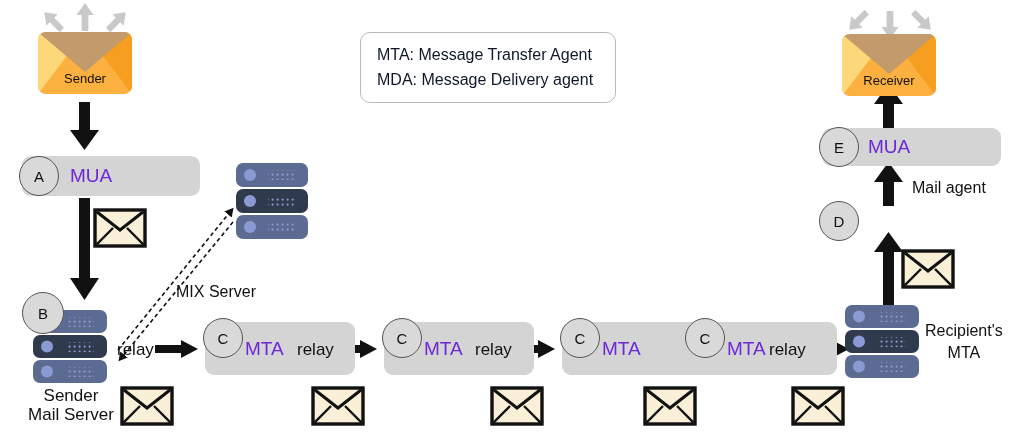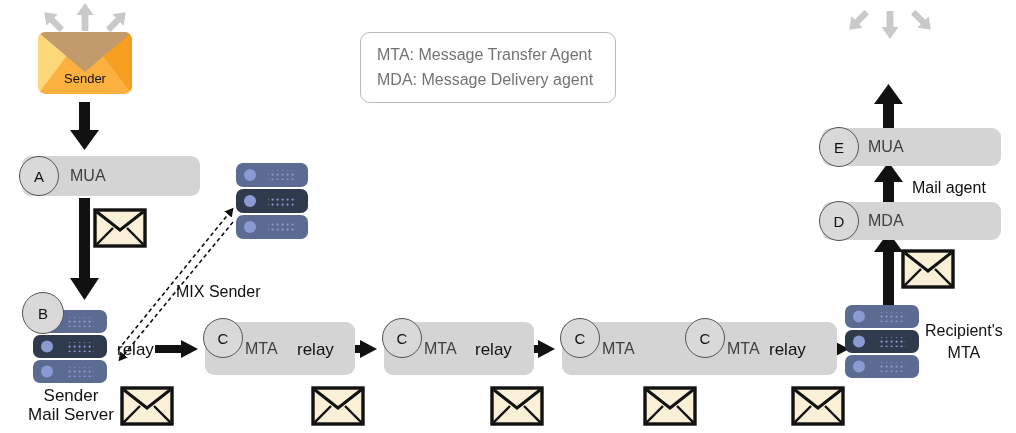--- a/index.html
+++ b/index.html
@@ -56,22 +56,22 @@
 
   
   .stage {
     position: absolute;
     background: #d4d4d4;
     border-radius: 9px;
     display: flex;
     align-items: center;
   }
   .stage .stage-label {
-    font-size: 16px;
-    color: #404040;
+    font-size: 19px;
+    color: #6d28d9;
     font-family: "Liberation Sans", sans-serif;
     white-space: nowrap;
   }
   .badge {
     position: absolute;
     border-radius: 50%;
     background: #d9d9d9;
     border: 1.6px solid #555;
     display: flex;
     align-items: center;
@@ -87,21 +87,21 @@
     position: absolute;
     border: 1.4px solid #b9b9b9;
     border-radius: 10px;
     background: #fff;
     box-sizing: border-box;
     padding: 9px 16px 10px 16px;
   }
   .legend div {
     font-size: 16px;
     line-height: 25px;
-    color: #737373;
+    color: #0f172a;
     font-family: "Liberation Sans", sans-serif;
     white-space: nowrap;
   }
 
   
   .txt {
     position: absolute;
     font-size: 17px;
     color: #111;
     font-family: "Liberation Sans", sans-serif;
@@ -287,38 +287,44 @@
     </g>
   </svg>
 
   <div class="big-env" style="left:38px; top:32px;">
     <div class="wedge-l"></div>
     <div class="wedge-r"></div>
     <div class="flap"></div>
     <div class="env-label">Sender</div>
   </div>
 
+  <div class="big-env" style="left:842px; top:34px;">
+    <div class="wedge-l"></div>
+    <div class="wedge-r"></div>
+    <div class="flap"></div>
+    <div class="env-label">Receiver</div>
+  </div>
 
   <div class="legend" style="left:360px; top:32px; width:256px;">
     <div>MTA: Message Transfer Agent</div>
     <div>MDA: Message Delivery agent</div>
   </div>
 
   <div class="stage" style="left:22px; top:156px; width:130px; height:40px; padding-left:48px;">
     <span class="stage-label">MUA</span>
   </div>
   <div class="badge" style="left:19px; top:156px; width:38px; height:38px;">A</div>
 
   <div class="badge" style="left:22px; top:292px; width:40px; height:40px;">B</div>
   <div class="txt center" style="left:18px; top:386px; width:106px;">
     <div>Sender</div>
     <div>Mail Server</div>
   </div>
 
-  <div class="txt big" style="left:176px; top:282px;">MIX Sender</div>
+  <div class="txt big" style="left:176px; top:282px;">MIX Server</div>
 
   <div class="stage" style="left:205px; top:322px; width:110px; height:53px; padding-left:40px;">
     <span class="stage-label">MTA</span>
   </div>
   <div class="badge" style="left:203px; top:318px; width:38px; height:38px;">C</div>
 
   <div class="stage" style="left:384px; top:322px; width:110px; height:53px; padding-left:40px;">
     <span class="stage-label">MTA</span>
   </div>
   <div class="badge" style="left:382px; top:318px; width:38px; height:38px;">C</div>
@@ -336,23 +342,20 @@
   <div class="txt" style="left:117px; top:340px;">relay</div>
   <div class="txt" style="left:297px; top:340px;">relay</div>
   <div class="txt" style="left:475px; top:340px;">relay</div>
   <div class="txt" style="left:769px; top:340px;">relay</div>
 
   <div class="txt big" style="left:925px; top:320px; line-height:22px;">
     <div>Recipient's</div>
     <div style="text-align:center;">MTA</div>
   </div>
 
-  <div class="stage" style="left:822px; top:202px; width:133px; height:38px; padding-left:46px;">
-    <span class="stage-label">MDA</span>
-  </div>
   <div class="badge" style="left:819px; top:201px; width:38px; height:38px;">D</div>
 
   <div class="stage" style="left:822px; top:128px; width:133px; height:38px; padding-left:46px;">
     <span class="stage-label">MUA</span>
   </div>
   <div class="badge" style="left:819px; top:127px; width:38px; height:38px;">E</div>
 
   <div class="txt big" style="left:912px; top:178px;">Mail agent</div>
 
 </div>

